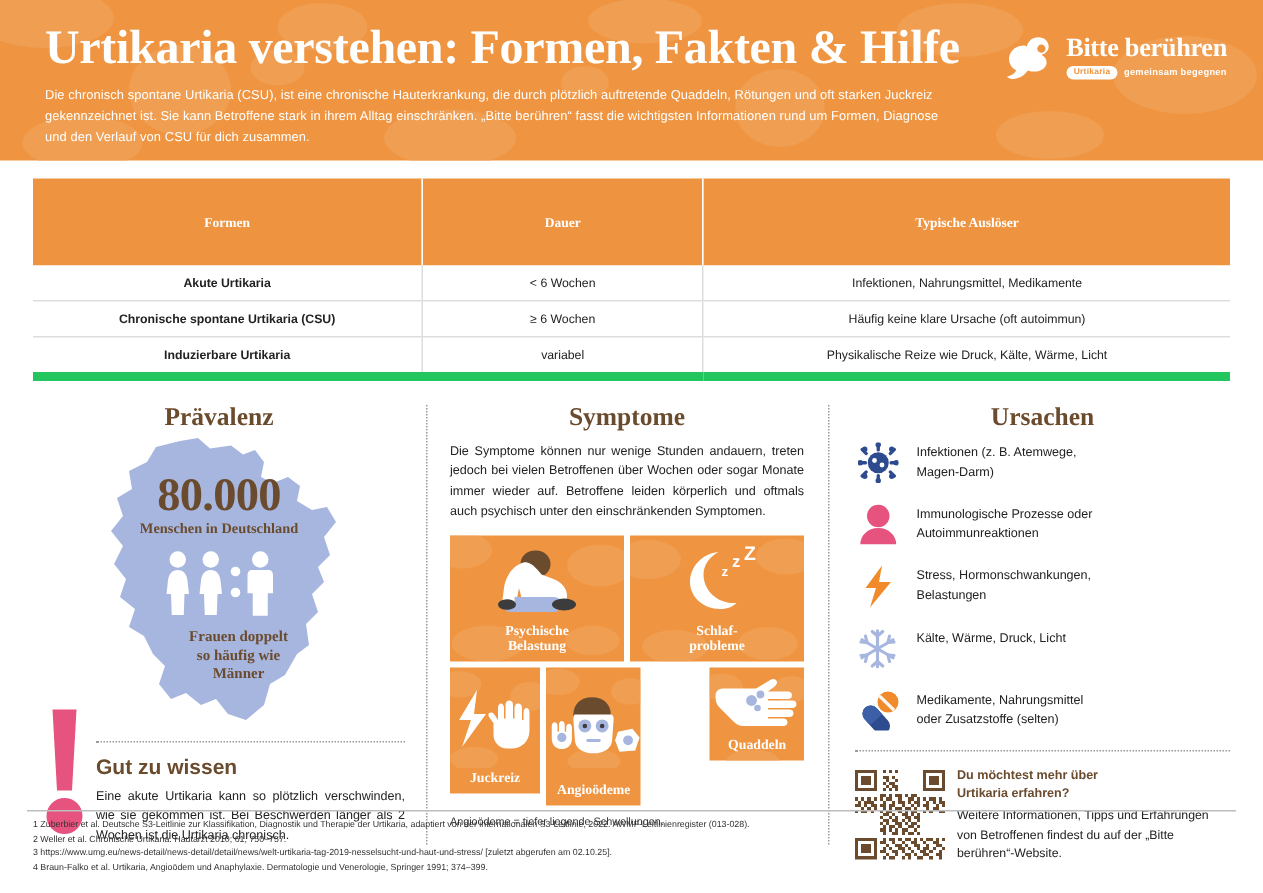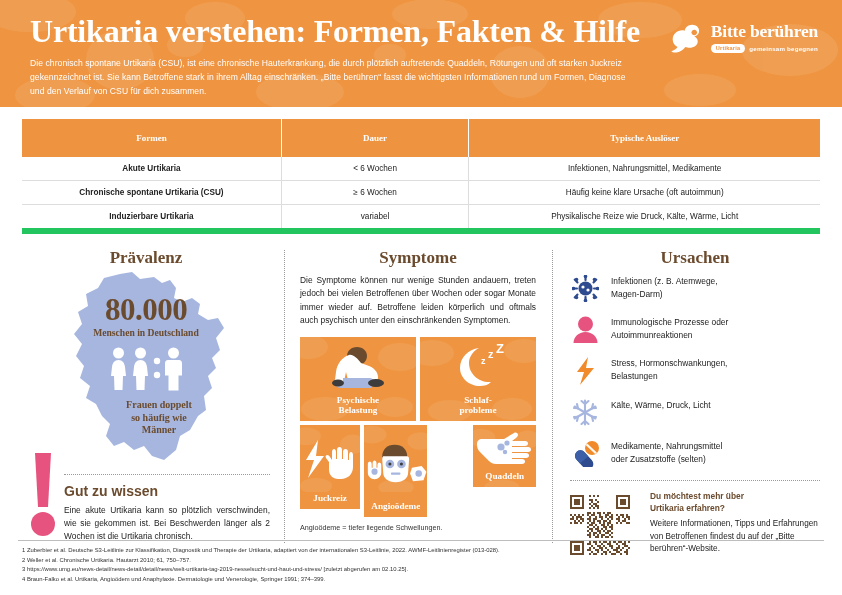--- a/index.html
+++ b/index.html
@@ -55,21 +55,21 @@
     font-size:5.6px; font-weight:bold; padding:1.5px 5px; letter-spacing:0.2px;
   }
   .logo-tag { color:#fff; font-size:6.2px; font-weight:bold; letter-spacing:0.2px; }
 
   
   .table-wrap { margin: 12px 22px 0 22px; }
   table.forms { width:100%; border-collapse:collapse; }
   table.forms th {
     background:#EE9441; color:#fff;
     font-family:"Liberation Serif", serif;
-    font-size:9px; font-weight:bold; padding:14px 4px;
+    font-size:9px; font-weight:bold; padding:24px 4px;
     border-right:1px solid #fff;
   }
   table.forms th:last-child { border-right:none; }
   table.forms td {
     font-size:8.2px; color:#222; text-align:center;
     padding:7px 4px; border-bottom:1px solid #ddd; border-right:1px solid #ddd;
     background:#fff;
   }
   table.forms td:last-child { border-right:none; }
   table.forms tr td:first-child { font-weight:bold; }
@@ -152,21 +152,21 @@
   .t-angio { width:79px; height:92px; }
   .t-quad { width:78px; height:62px;margin-left:42px; }
   .angio-note { font-size:7.2px; color:#333; margin-top:6px; }
 
   
   .cause { display:flex; align-items:flex-start; gap:11px; margin-bottom:13px; }
   .cause-ico { width:30px; flex:0 0 30px; display:flex; align-items:center; justify-content:center; padding-top:1px; }
   .cause-txt { font-size:8.4px; line-height:1.5; color:#222; padding-top:1px; }
 
   .qr-dots { border-top:1.6px dotted #9a9a9a; margin:6px 0 9px 0; }
-  .qr-row { display:flex; gap:20px; align-items:flex-end; }
+  .qr-row { display:flex; gap:8px; align-items:center; }
   .qr { width:60px; height:60px; flex:0 0 60px; }
   .qr-head {
     font-weight:bold; color:#6B4B2E; font-size:8.4px; line-height:1.45; margin-bottom:4px;
   }
   .qr-body { font-size:8.2px; line-height:1.5; color:#222; }
 
   
   .foot-rule { border-top:1px solid #bdbdbd; margin:0 18px; position:absolute; left:0; right:0; top:540px; }
   .footnotes { position:absolute; left:22px; top:546px; right:18px; }
   .fn { font-size:5.9px; color:#333; line-height:1.62; white-space:nowrap; }

